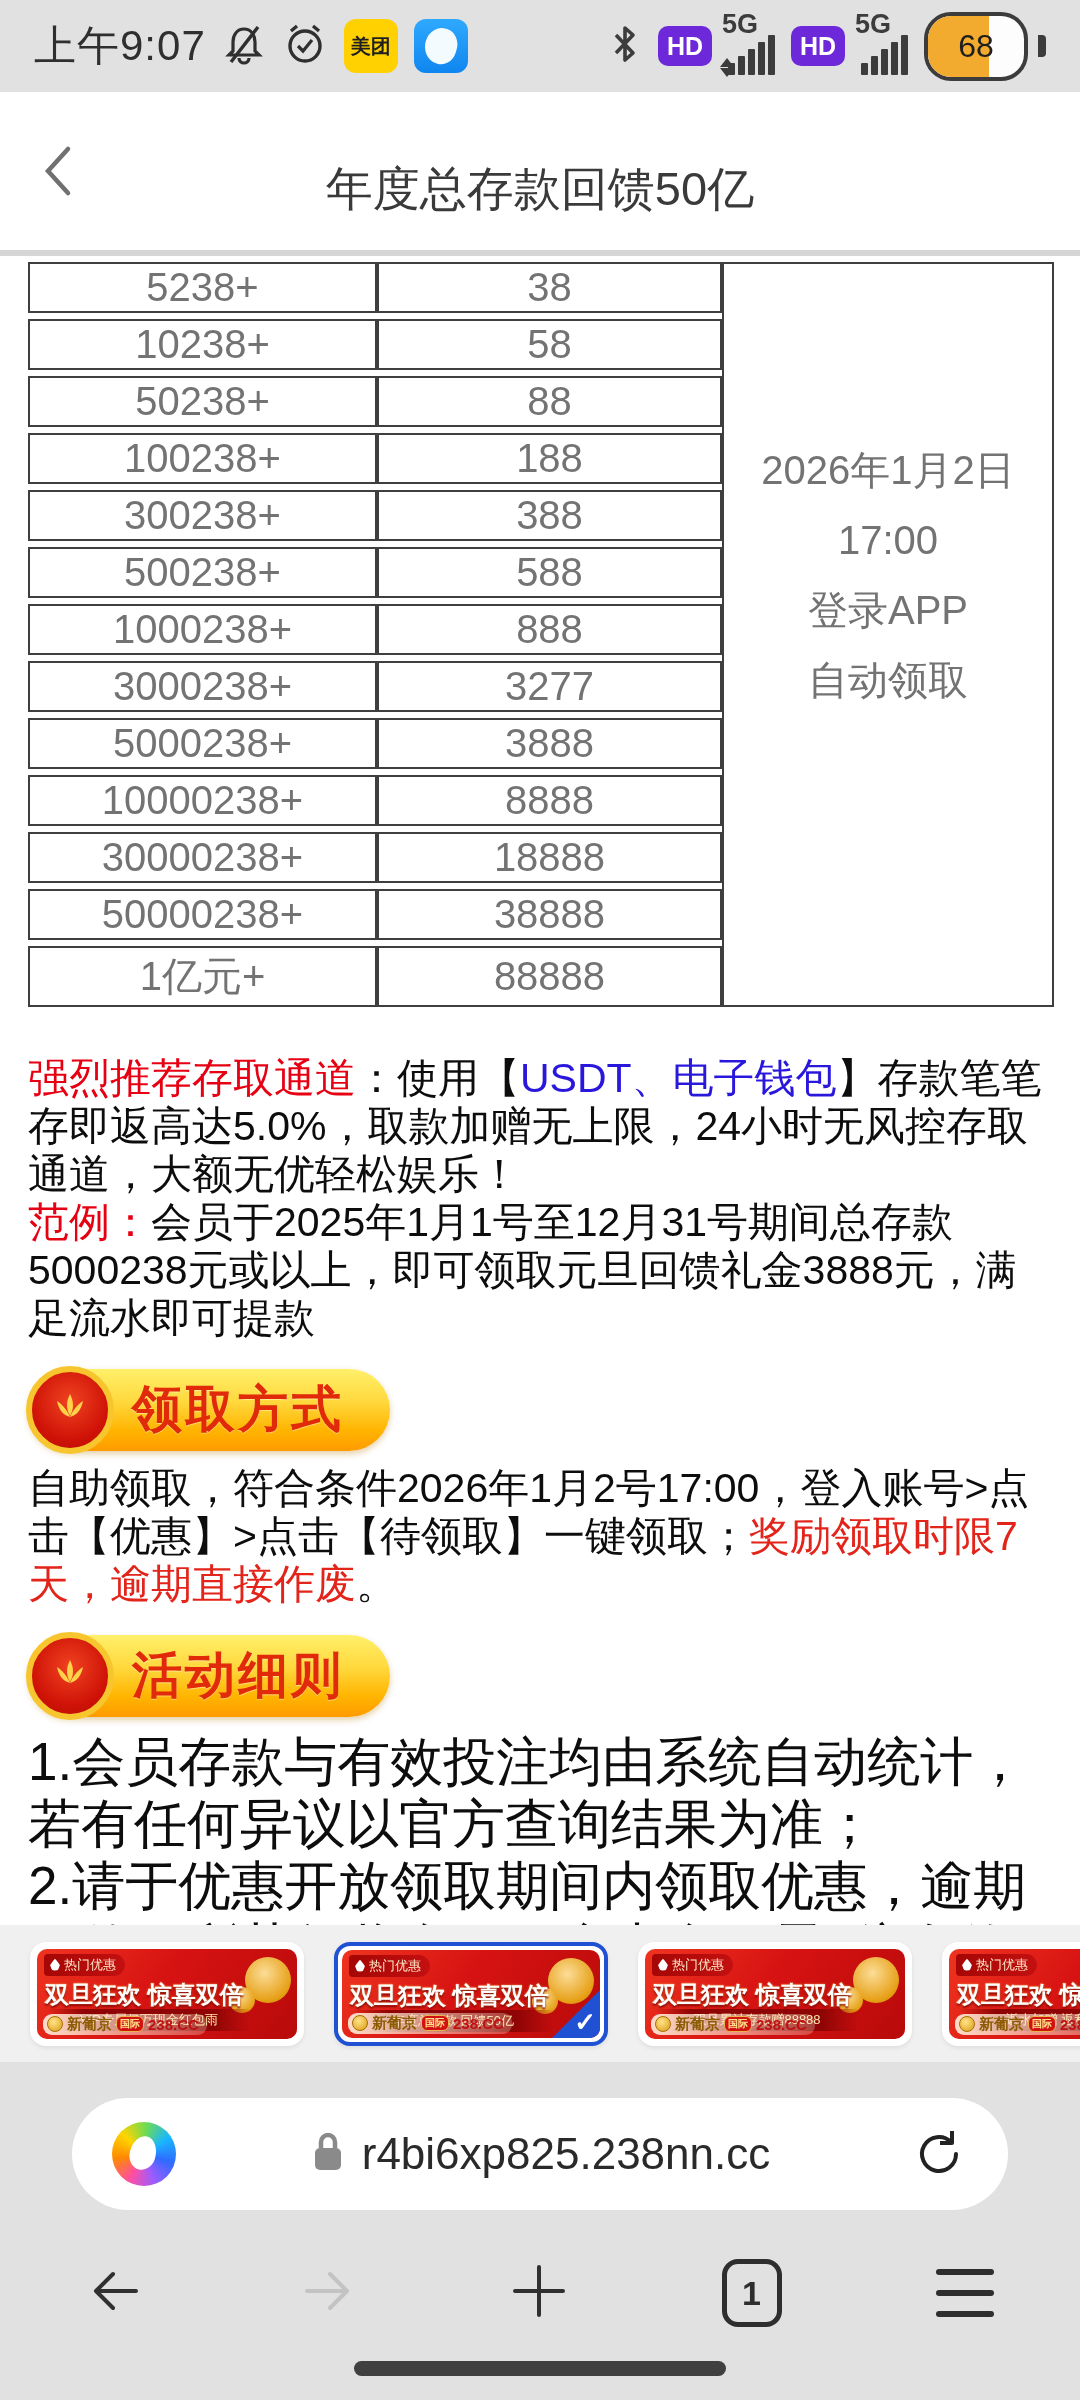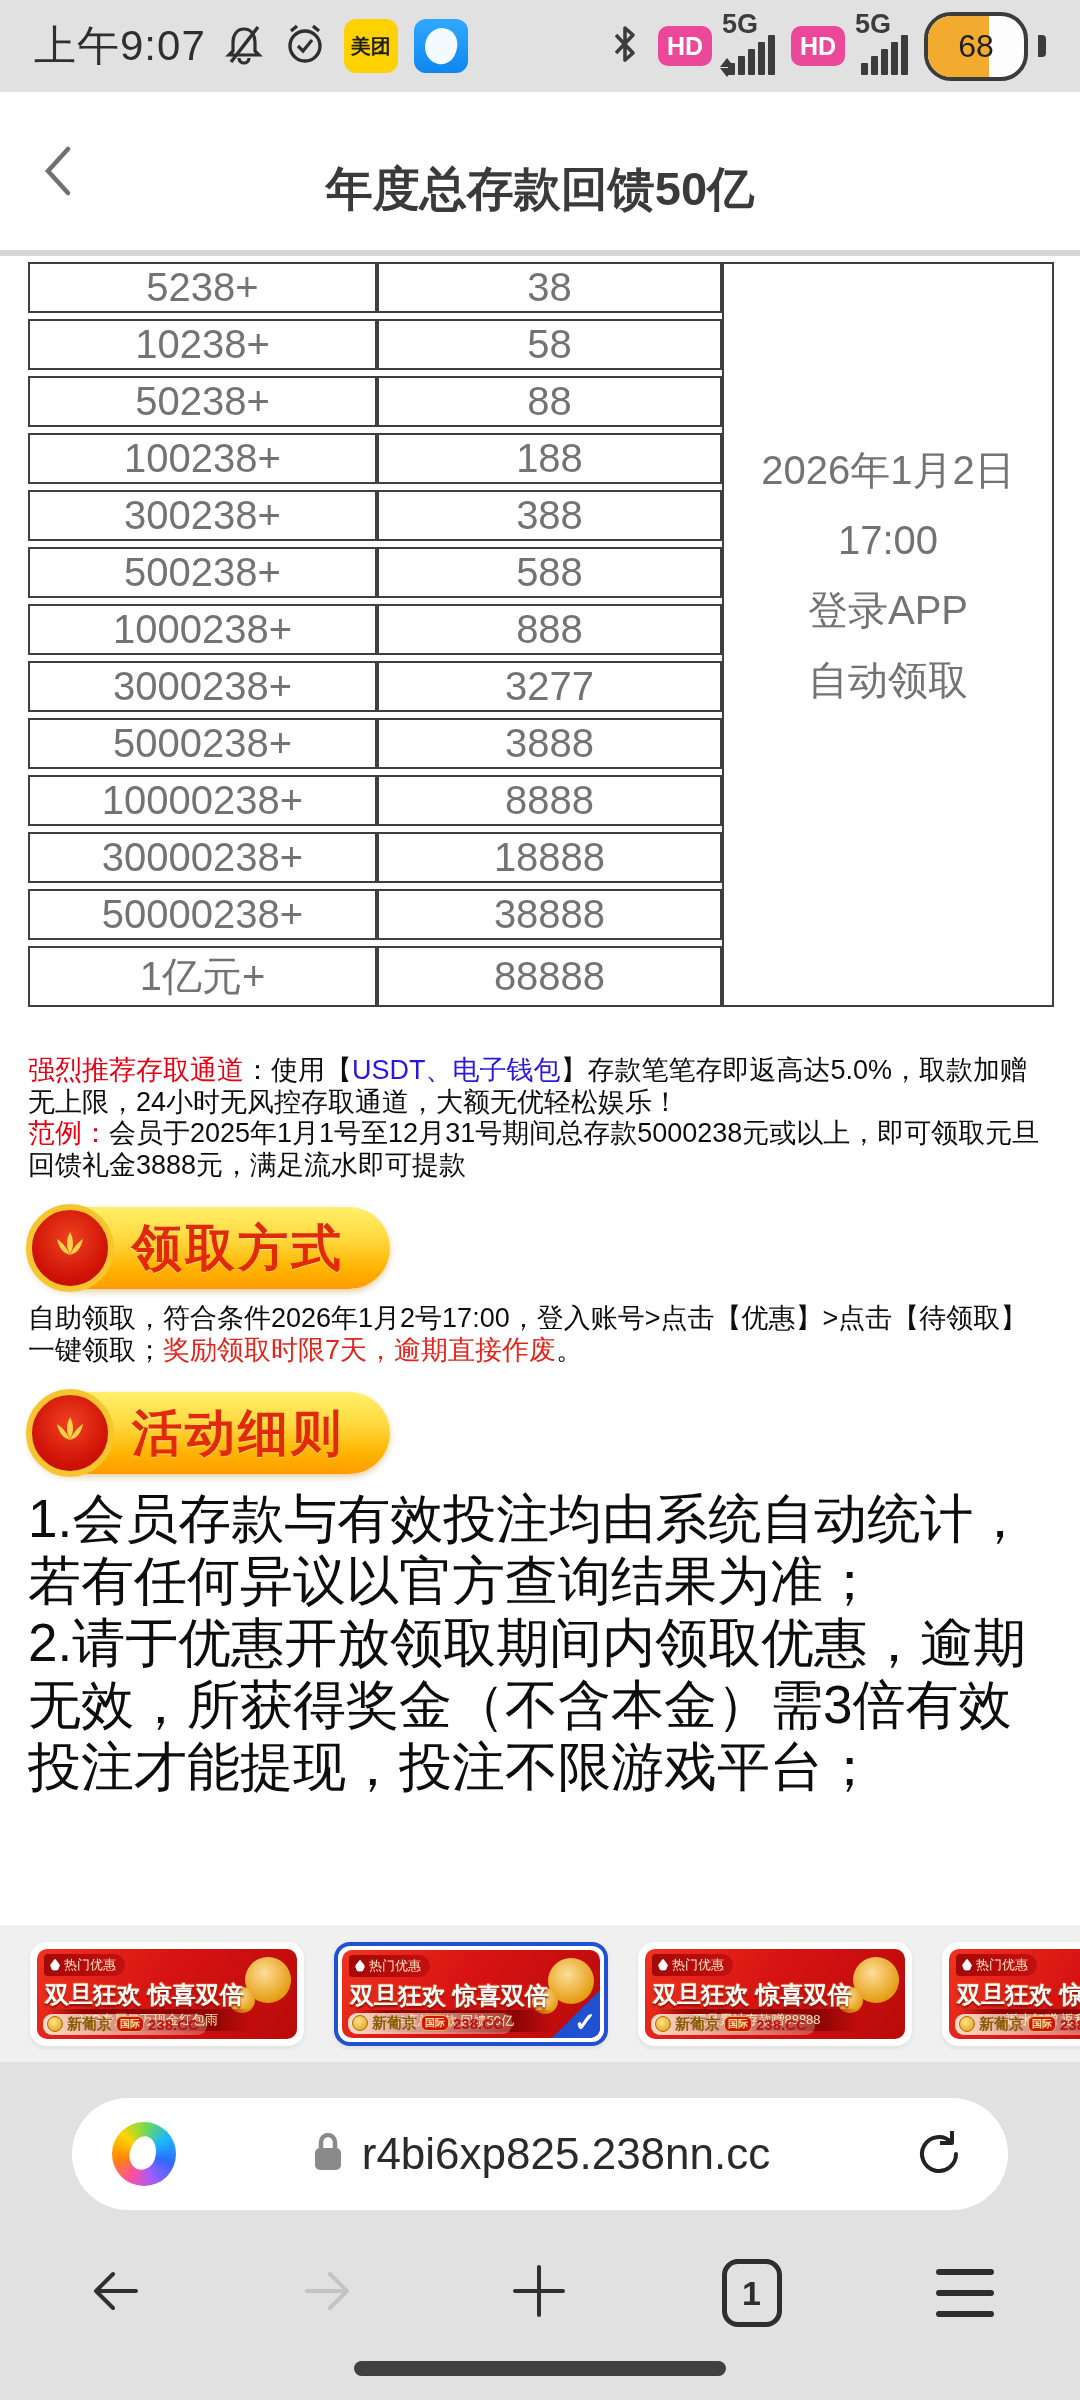--- a/index.html
+++ b/index.html
@@ -7,53 +7,53 @@
   .phone { width:1080px; height:2400px; margin:0 auto; background:#ffffff; display:flex; flex-direction:column; overflow:hidden; position:relative; }
 
   
   .statusbar { height:92px; background:#e1e1e1; flex:0 0 auto; display:flex; align-items:center; justify-content:space-between; padding:0 34px; }
   .sb-left, .sb-right { display:flex; align-items:center; gap:16px; }
   .sb-time { font-size:42px; color:#2f2f2f; letter-spacing:1px; }
   .sb-appicon { width:54px; height:54px; border-radius:12px; display:flex; align-items:center; justify-content:center; }
   .meituan { background:#ffd100; color:#1f1f1f; font-weight:bold; font-size:20px; }
   .blueapp { background:linear-gradient(180deg,#2fa9ff,#0f86ef); position:relative; }
   .blueapp::after { content:""; width:32px; height:36px; background:#f4fbff; border-radius:50% 50% 46% 54%; transform:rotate(18deg); }
-  .hdbadge { min-width:54px; height:40px; border-radius:10px; background:#ec4899; color:#fff; font-weight:bold; font-size:25px; display:flex; align-items:center; justify-content:center; padding:0 6px; }
+  .hdbadge { min-width:54px; height:40px; border-radius:10px; background:#6d28d9; color:#fff; font-weight:bold; font-size:25px; display:flex; align-items:center; justify-content:center; padding:0 6px; }
   .net { display:flex; align-items:flex-end; gap:2px; position:relative; padding-top:18px; }
   .net .g { position:absolute; top:-8px; left:-6px; font-size:27px; font-weight:600; color:#3c3c3c; }
   .bars { display:flex; align-items:flex-end; gap:3px; }
   .bars i { display:block; width:7px; background:#3c3c3c; border-radius:1px; }
   .arrows { position:absolute; bottom:-2px; left:-8px; display:flex; flex-direction:column; gap:1px; }
   .arrows b { width:0; height:0; border-left:7px solid transparent; border-right:7px solid transparent; }
   .arrows .up { border-bottom:9px solid #3c3c3c; }
   .arrows .dn { border-top:9px solid #3c3c3c; }
   .battery { width:104px; height:69px; border:4px solid #3c3c3c; border-radius:27px; position:relative; background:#fdfdfd; overflow:hidden; margin-right:6px; }
   .battery .fill { position:absolute; left:0; top:0; bottom:0; width:64%; background:#f2ab2e; }
   .battery .pct { position:absolute; inset:0; display:flex; align-items:center; justify-content:center; font-size:32px; color:#1f1f1f; }
   .batnub { width:8px; height:22px; background:#3c3c3c; border-radius:0 4px 4px 0; margin-left:-12px; }
 
   
   .navbar { height:158px; background:#fff; flex:0 0 auto; display:flex; align-items:center; justify-content:center; position:relative; }
   .backchev { position:absolute; left:36px; top:50%; transform:translateY(-50%); width:44px; height:60px; }
-  .navtitle { font-size:47px; color:#3a3a3a; font-weight:700;margin-top:36px; }
+  .navtitle { font-size:47px; color:#3a3a3a; font-weight:400;margin-top:36px; }
 
   
   .content { flex:1 1 auto; overflow:hidden; background:#fff; }
   .tabletopline { height:6px; background:#d6d6d6; }
 
   table.deposit { border-collapse:separate; border-spacing:0 6px; margin:0 0 0 28px; width:1026px; table-layout:fixed; }
   table.deposit td { border:2px solid #3f3f3f; text-align:center; font-size:40px; color:#737373; height:40px; padding:1px 2px; background:#fff; }
   td.c1 { width:349px; border-right:none; }
   td.c2 { width:345px; }
   td.c3 { width:332px; border-left:none; font-size:40px; }
   td.c2 { border-right:none; }
   .notelines { display:flex; flex-direction:column; gap:26px; align-items:center; transform:translateY(-60px); }
   .notelines div { line-height:1.1; }
 
-  .para { padding:0 28px; font-size:27px; line-height:1.17; color:#0d0d0d; letter-spacing:0; }
+  .para { padding:0 28px; font-size:41px; line-height:1.17; color:#0d0d0d; letter-spacing:0; }
   .p1 { margin-top:42px; }
   .red { color:#e60012; }
   .blue { color:#2a17dc; }
   .darkred { color:#e2241b; }
 
   .gbadge { display:inline-flex; align-items:center; height:82px; border-radius:44px; margin:26px 0 14px 28px;
             background:linear-gradient(180deg,#fff06a 0%, #ffd83d 40%, #ffb400 75%, #ff9b00 100%);
             padding-right:46px; box-shadow:0 3px 6px rgba(180,120,0,.35); }
   .medal { width:88px; height:88px; border-radius:50%; flex:0 0 auto; margin-left:-2px;
            background:radial-gradient(circle at 50% 38%, #ef4320 0%, #cf1207 65%, #b30d02 100%);

